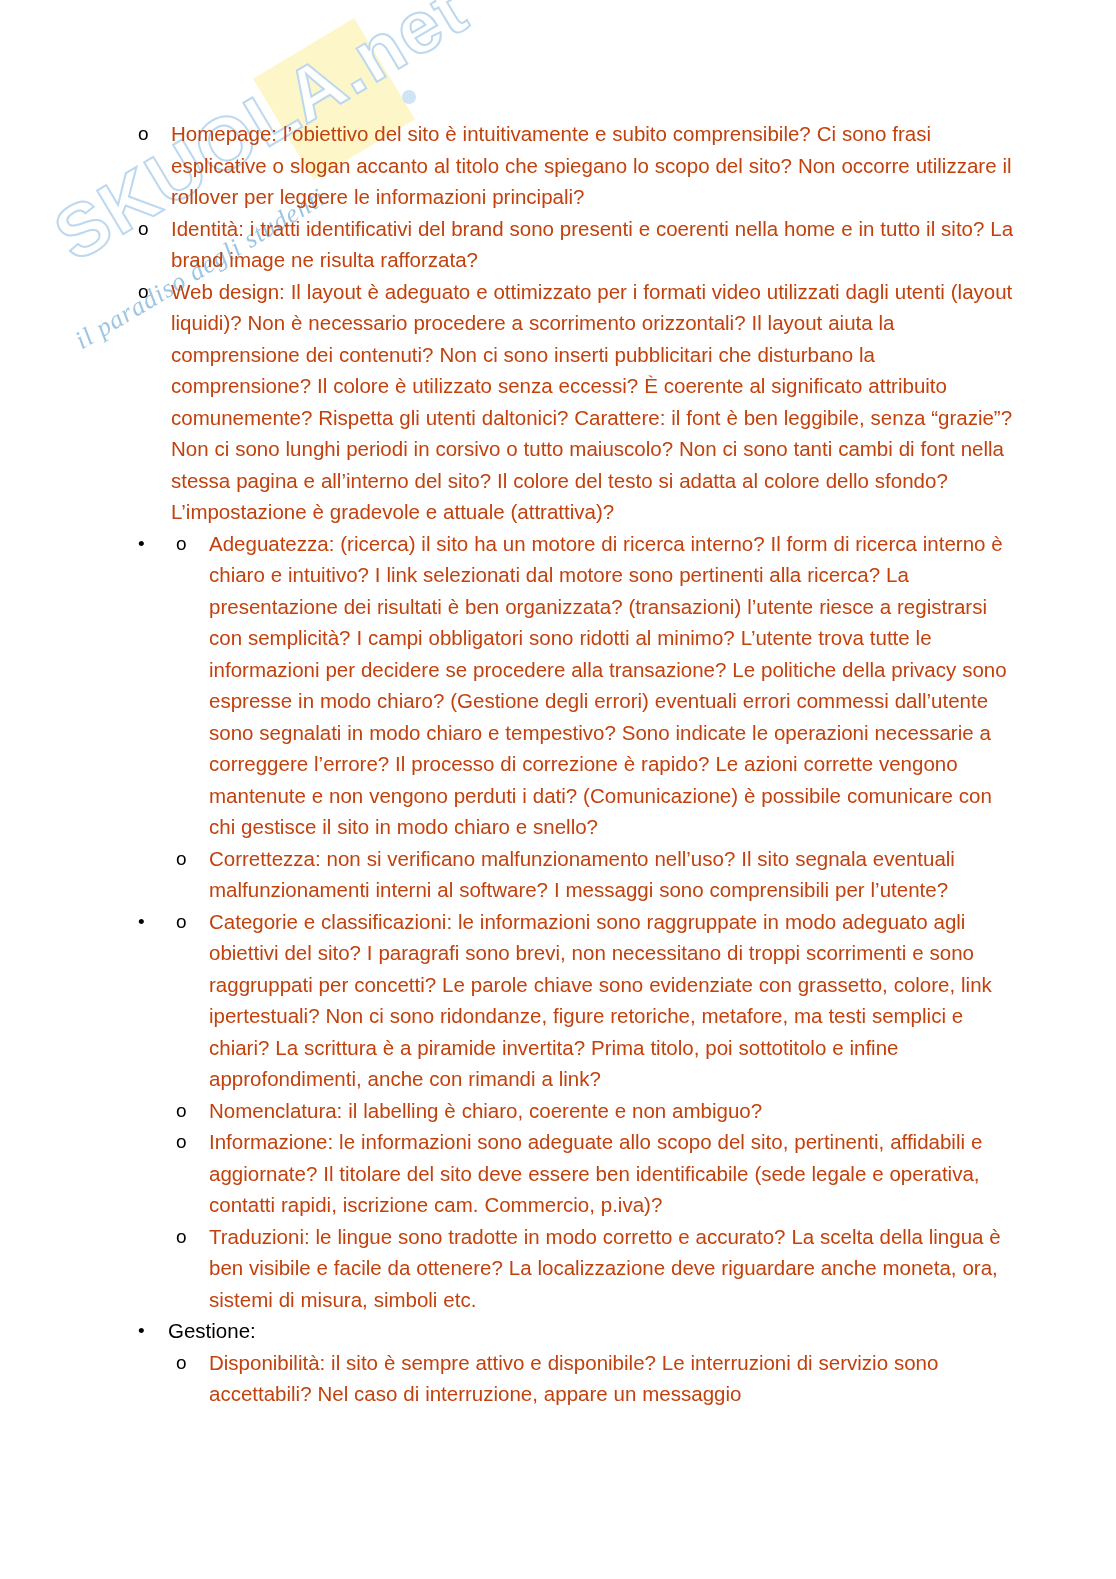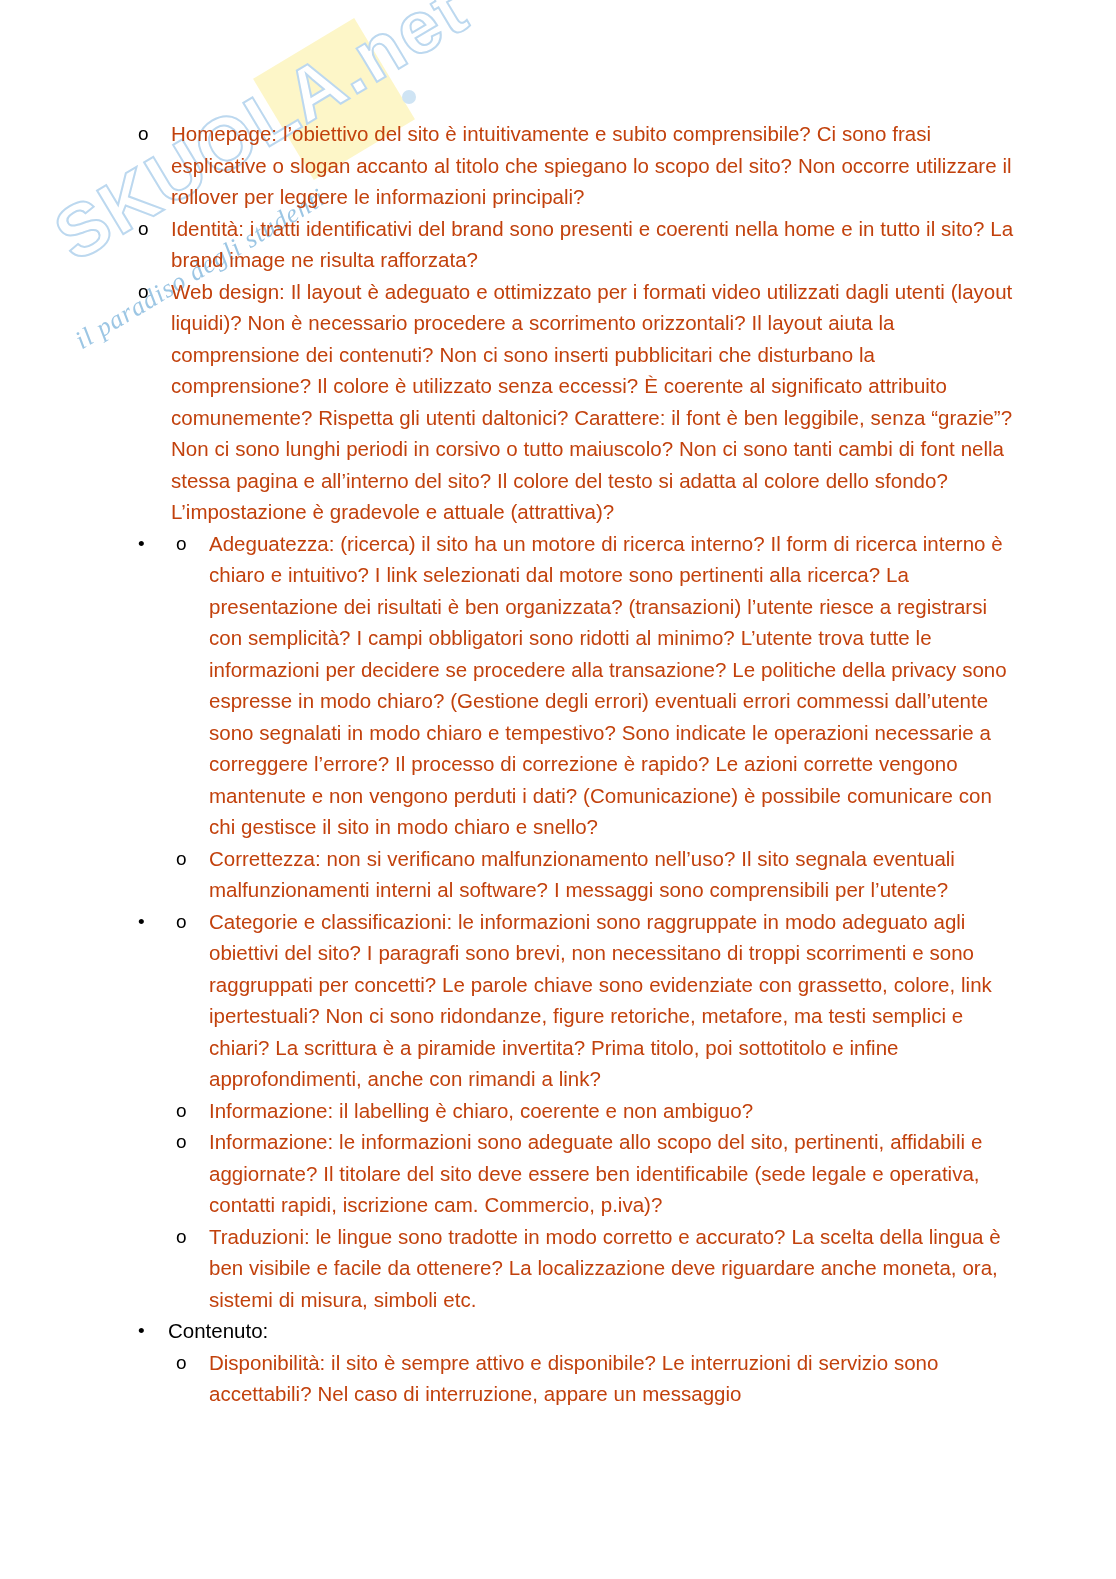--- a/index.html
+++ b/index.html
@@ -168,35 +168,35 @@
       </li>
       <li>
         <span class="marker">•</span>
         <ul class="lvl2">
           <li>
             <span class="marker">o</span>
             <div class="txt"><span>Categorie e classificazioni: le informazioni sono raggruppate in modo adeguato agli obiettivi del sito? I paragrafi sono brevi, non necessitano di troppi scorrimenti e sono raggruppati per concetti? Le parole chiave sono evidenziate con grassetto, colore, link ipertestuali? Non ci sono ridondanze, figure retoriche, metafore, ma testi semplici e chiari? La scrittura è a piramide invertita? Prima titolo, poi sottotitolo e infine approfondimenti, anche con rimandi a link?</span></div>
           </li>
           <li>
             <span class="marker">o</span>
-            <div class="txt"><span>Informazione: il labelling è chiaro, coerente e non ambiguo?</span></div>
+            <div class="txt"><span>Nomenclatura: il labelling è chiaro, coerente e non ambiguo?</span></div>
           </li>
           <li>
             <span class="marker">o</span>
             <div class="txt"><span>Informazione: le informazioni sono adeguate allo scopo del sito, pertinenti, affidabili e aggiornate? Il titolare del sito deve essere ben identificabile (sede legale e operativa, contatti rapidi, iscrizione cam. Commercio, p.iva)?</span></div>
           </li>
           <li>
             <span class="marker">o</span>
             <div class="txt"><span>Traduzioni: le lingue sono tradotte in modo corretto e accurato? La scelta della lingua è ben visibile e facile da ottenere? La localizzazione deve riguardare anche moneta, ora, sistemi di misura, simboli etc.</span></div>
           </li>
         </ul>
       </li>
       <li>
         <span class="marker">•</span>
-        <div class="head">Contenuto:</div>
+        <div class="head">Gestione:</div>
         <ul class="lvl2">
           <li>
             <span class="marker">o</span>
             <div class="txt"><span>Disponibilità: il sito è sempre attivo e disponibile? Le interruzioni di servizio sono accettabili? Nel caso di interruzione, appare un messaggio</span></div>
           </li>
         </ul>
       </li>
     </ul>
 </div>
 

